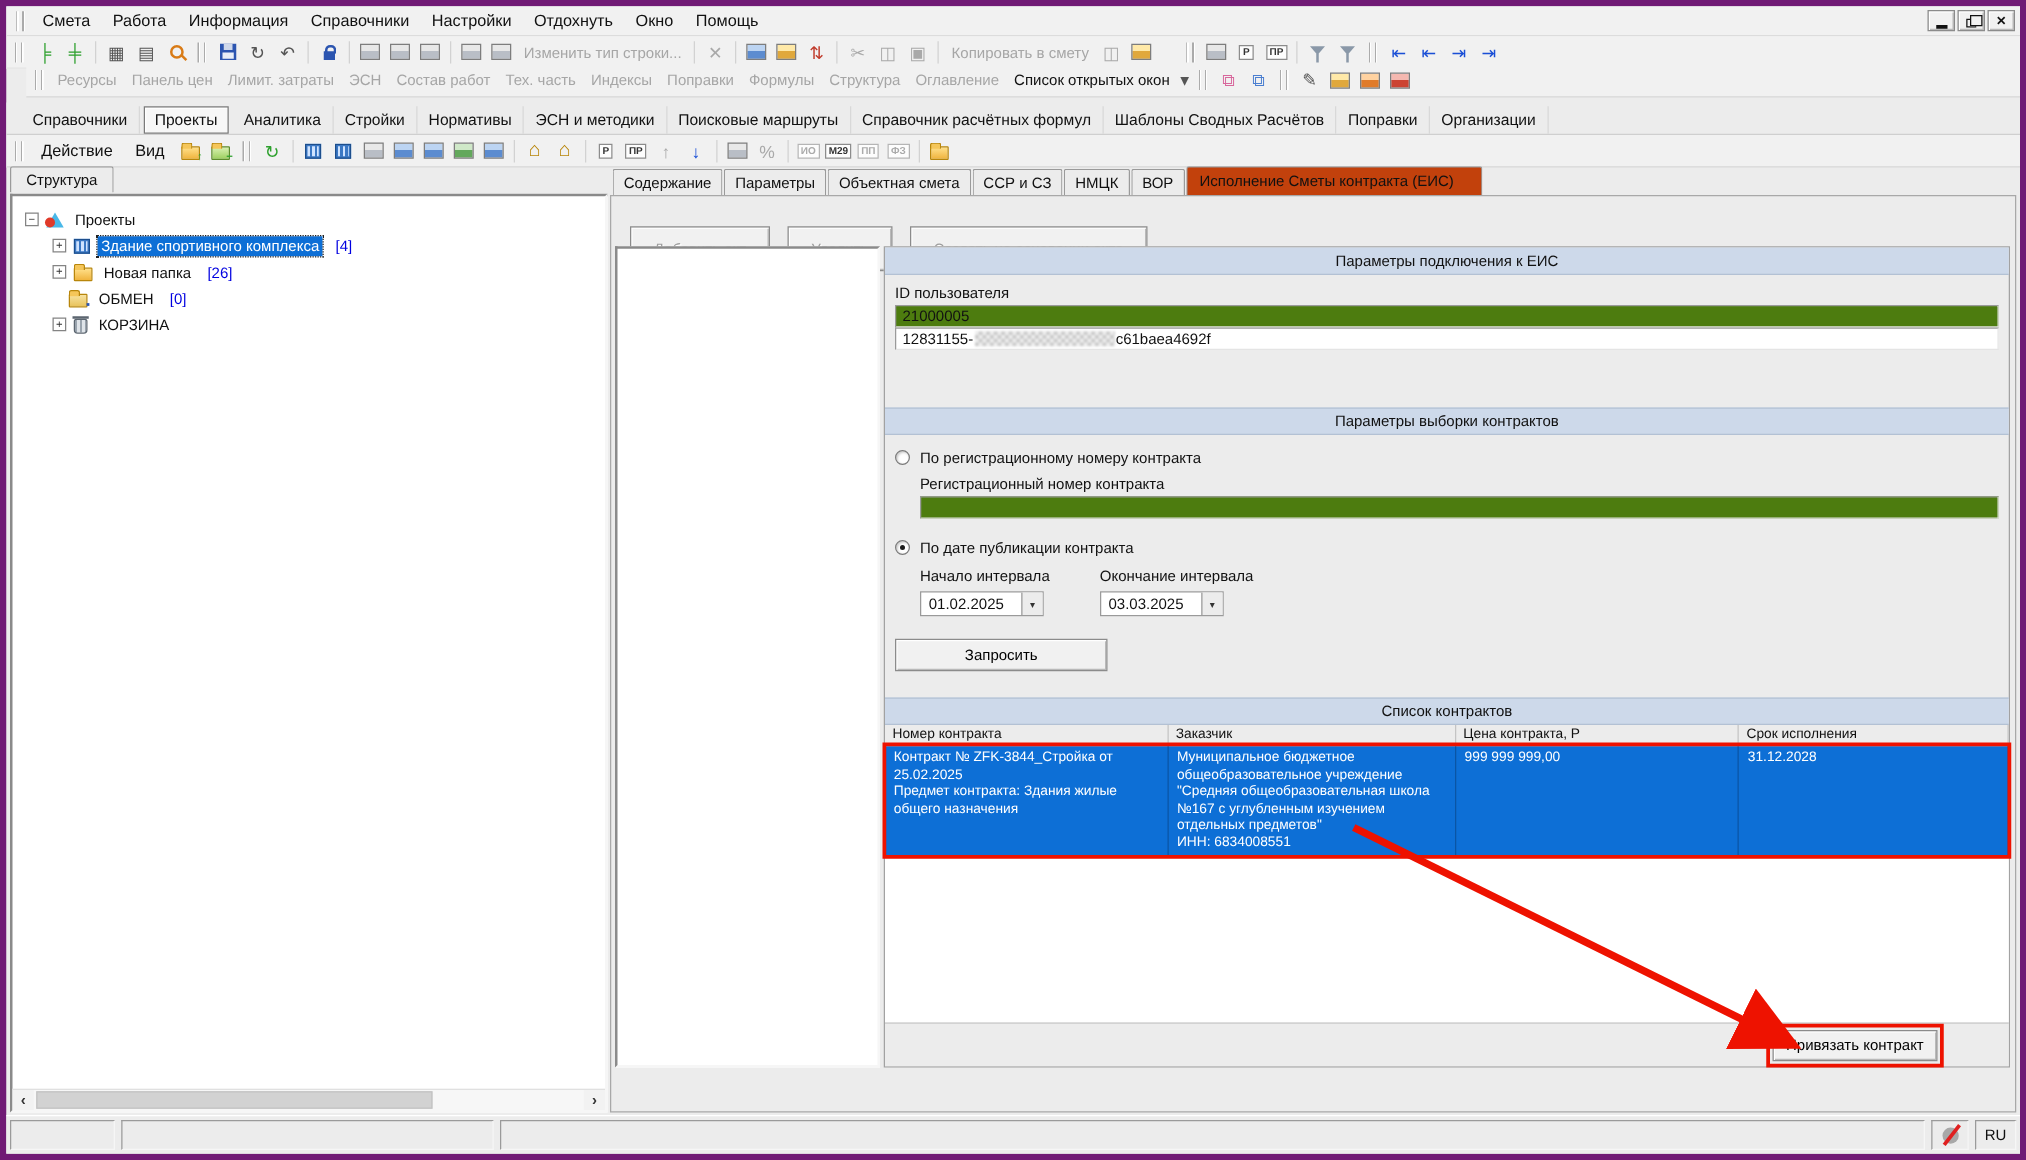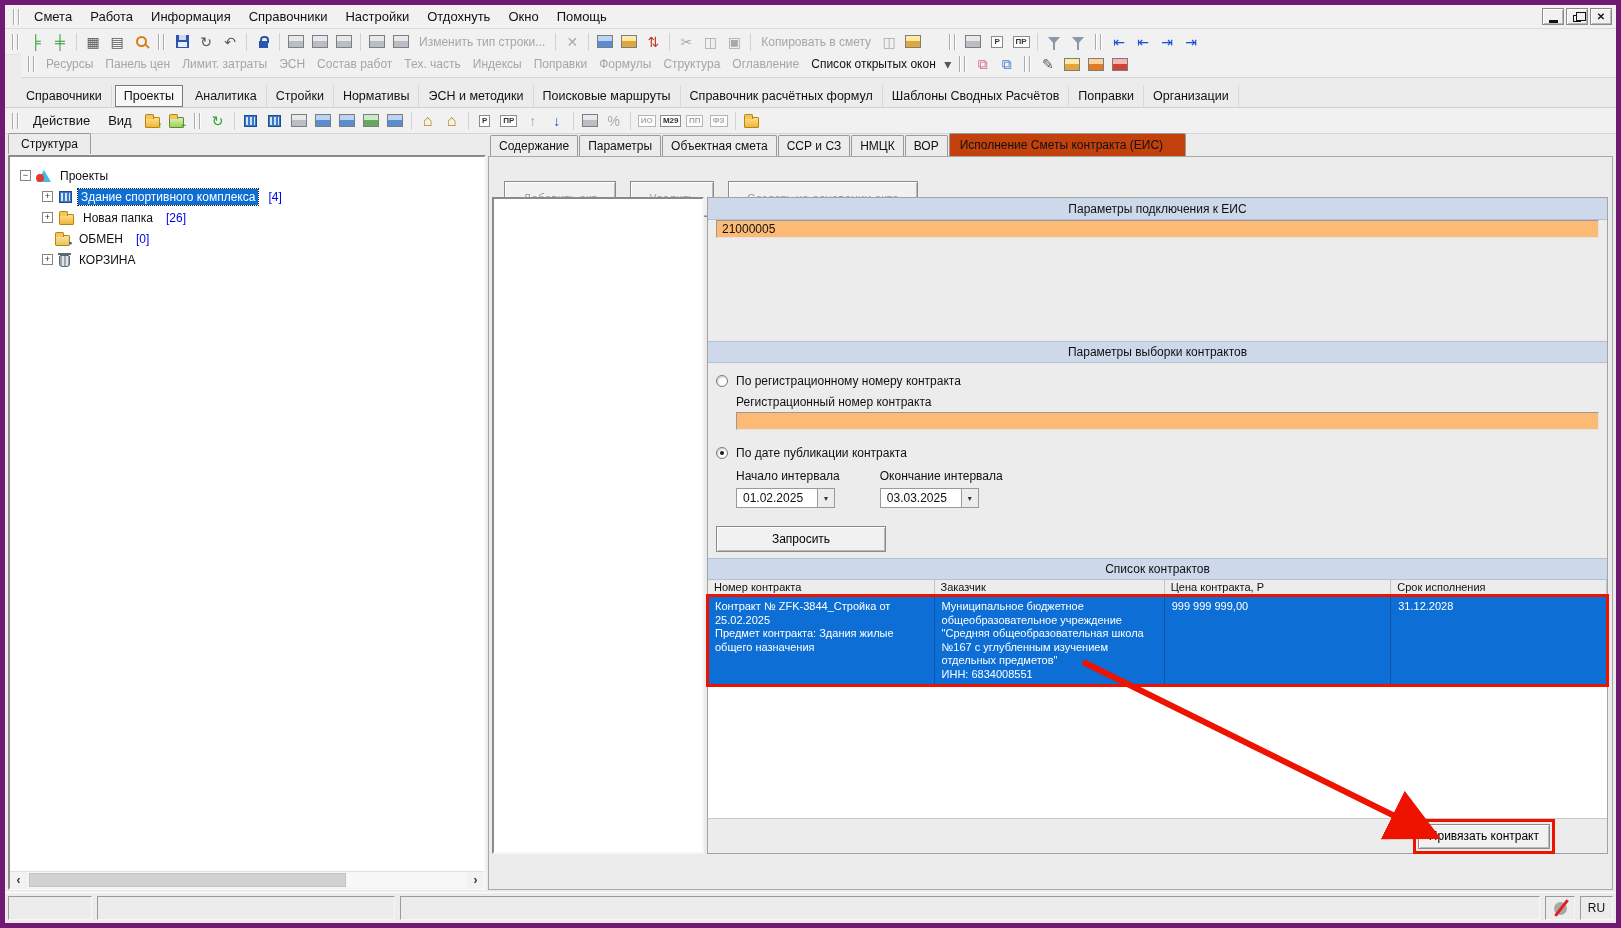--- a/index.html
+++ b/index.html
@@ -124,24 +124,24 @@
     border:1px solid #a8a8a8; }
   .act-btns { position:absolute; top:8px; left:15px; display:flex; gap:14px; }
   .act-btns .btn { height:36px; padding:17px 18px;margin-top:16px; }
   .act-list { position:absolute; left:3px; top:40px; width:212px; bottom:35px; background:#fff; }
   .form { position:absolute; left:218px; right:4px; top:40px; bottom:35px;
     border:1px solid #a2a2a2; background:#ececec; }
   .sect-h { height:22px; background:#cdd9ea; border-top:1px solid #b3c1d4; border-bottom:1px solid #b3c1d4;
     display:flex; align-items:center; justify-content:center; }
   .sec1 { position:absolute; top:0; left:0; right:0; height:122px; }
   .sec1 .sect-h { border-top:none; }
-  .sec2 { position:absolute; top:143px; left:0; right:0; height:230px; }
+  .sec2 { position:absolute; top:128px; left:0; right:0; height:230px; }
   .sec3 { position:absolute; top:360px; left:0; right:0; bottom:35px; display:flex; flex-direction:column; }
   .fld-label { margin:7px 0 3px 8px; }
-  .fld-input { display:block; margin:0 8px; width:calc(100% - 16px); height:18px; background:#fdba74;
+  .fld-input { display:block; margin:0 8px; width:calc(100% - 16px); height:18px; background:#4d7c0f;
     border:1px solid; border-color:#9a9a9a #e4e4e4 #e4e4e4 #9a9a9a; padding:1px 5px;
     font-family:"Liberation Sans",sans-serif; font-size:12px; color:#111; }
   .token-box { margin:0 8px; height:18px; background:#fff;
     border:1px solid; border-color:#9a9a9a #e4e4e4 #e4e4e4 #9a9a9a;
     padding:1px 5px; display:flex; align-items:center; }
   .redacted { display:inline-block; width:112px; height:12px; margin:0 1px;
     background: repeating-conic-gradient(#c9c9c9 0 25%, #efefef 0 50%) 0 0 / 6px 6px;
     filter: blur(0.7px); }
   .radio-row { display:flex; align-items:center; gap:8px; margin:11px 0 0 8px; }
   .radio { width:12px; height:12px; border-radius:50%; border:1px solid #7a7a7a; background:#fff;
@@ -471,21 +471,27 @@
         <button class="btn disabled">Удалить</button>
         <button class="btn disabled">Создать на основании акта</button>
       </div>
 
       <div class="act-list sunken"></div>
 
       <div class="form">
 
         <div class="sec1">
           <div class="sect-h">Параметры подключения к ЕИС</div>
+          <div class="fld-label">ID пользователя</div>
           <input class="fld-input" value="21000005" style="">
+          <div class="token-box">
+            <span>12831155-</span>
+            <span class="redacted"></span>
+            <span>c61baea4692f</span>
+          </div>
         </div>
 
         <div class="sec2">
           <div class="sect-h">Параметры выборки контрактов</div>
           <div class="radio-row">
             <span class="radio"></span>
             <span>По регистрационному номеру контракта</span>
           </div>
           <div class="fld-label indent">Регистрационный номер контракта</div>
           <input class="fld-input reg-input" value="" style="">

